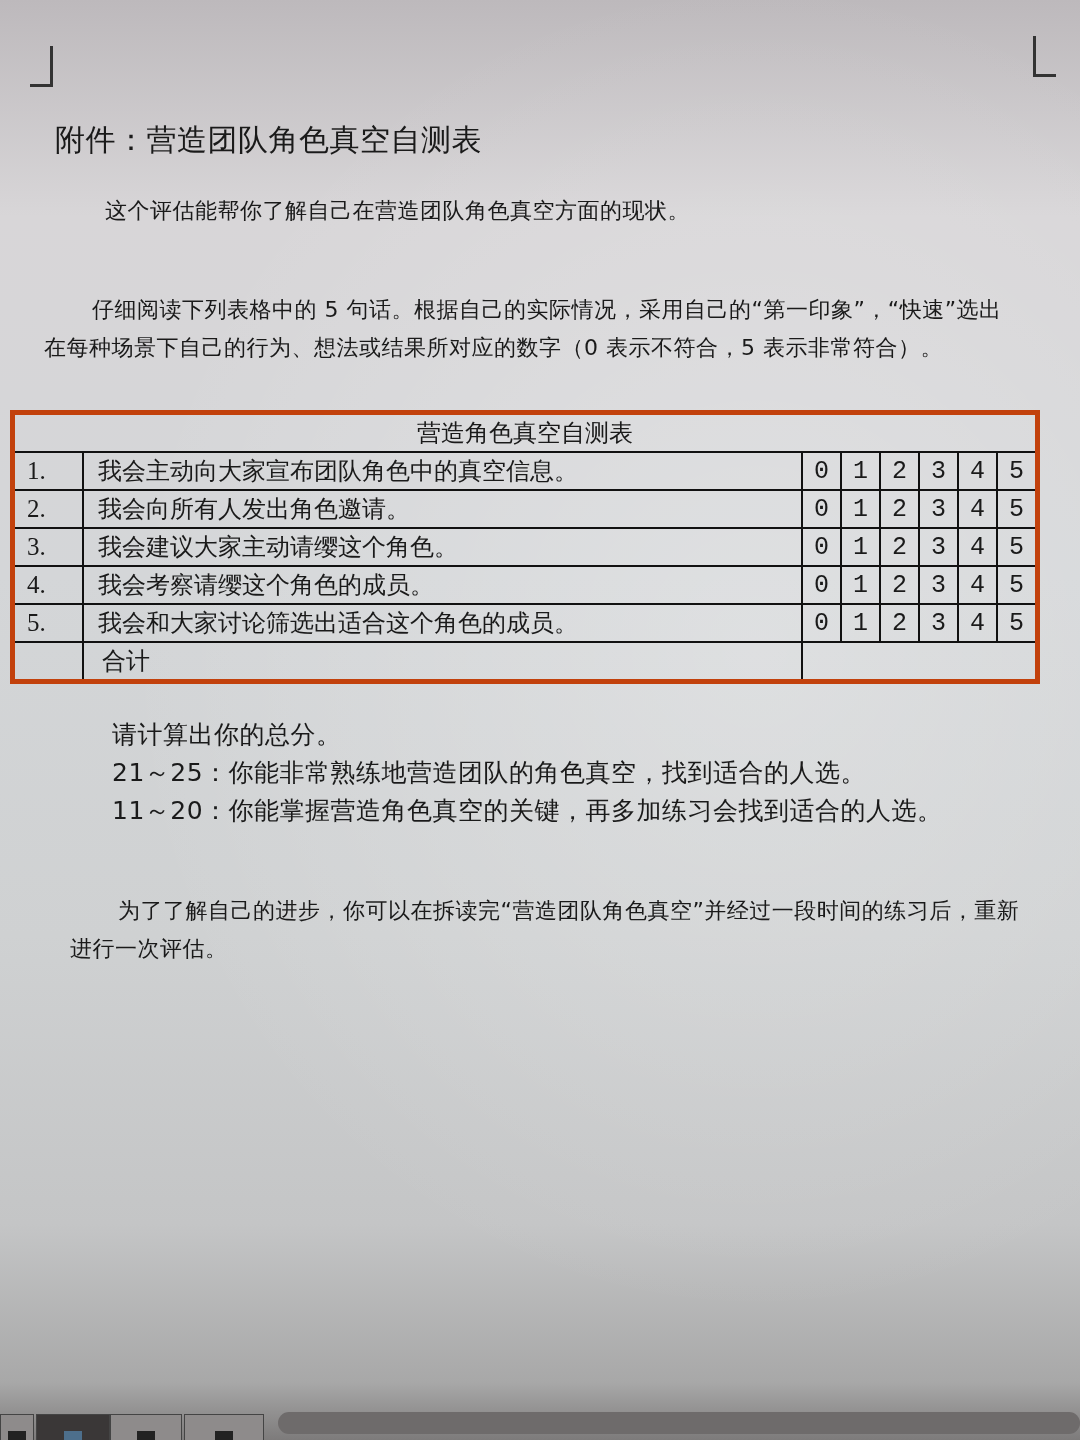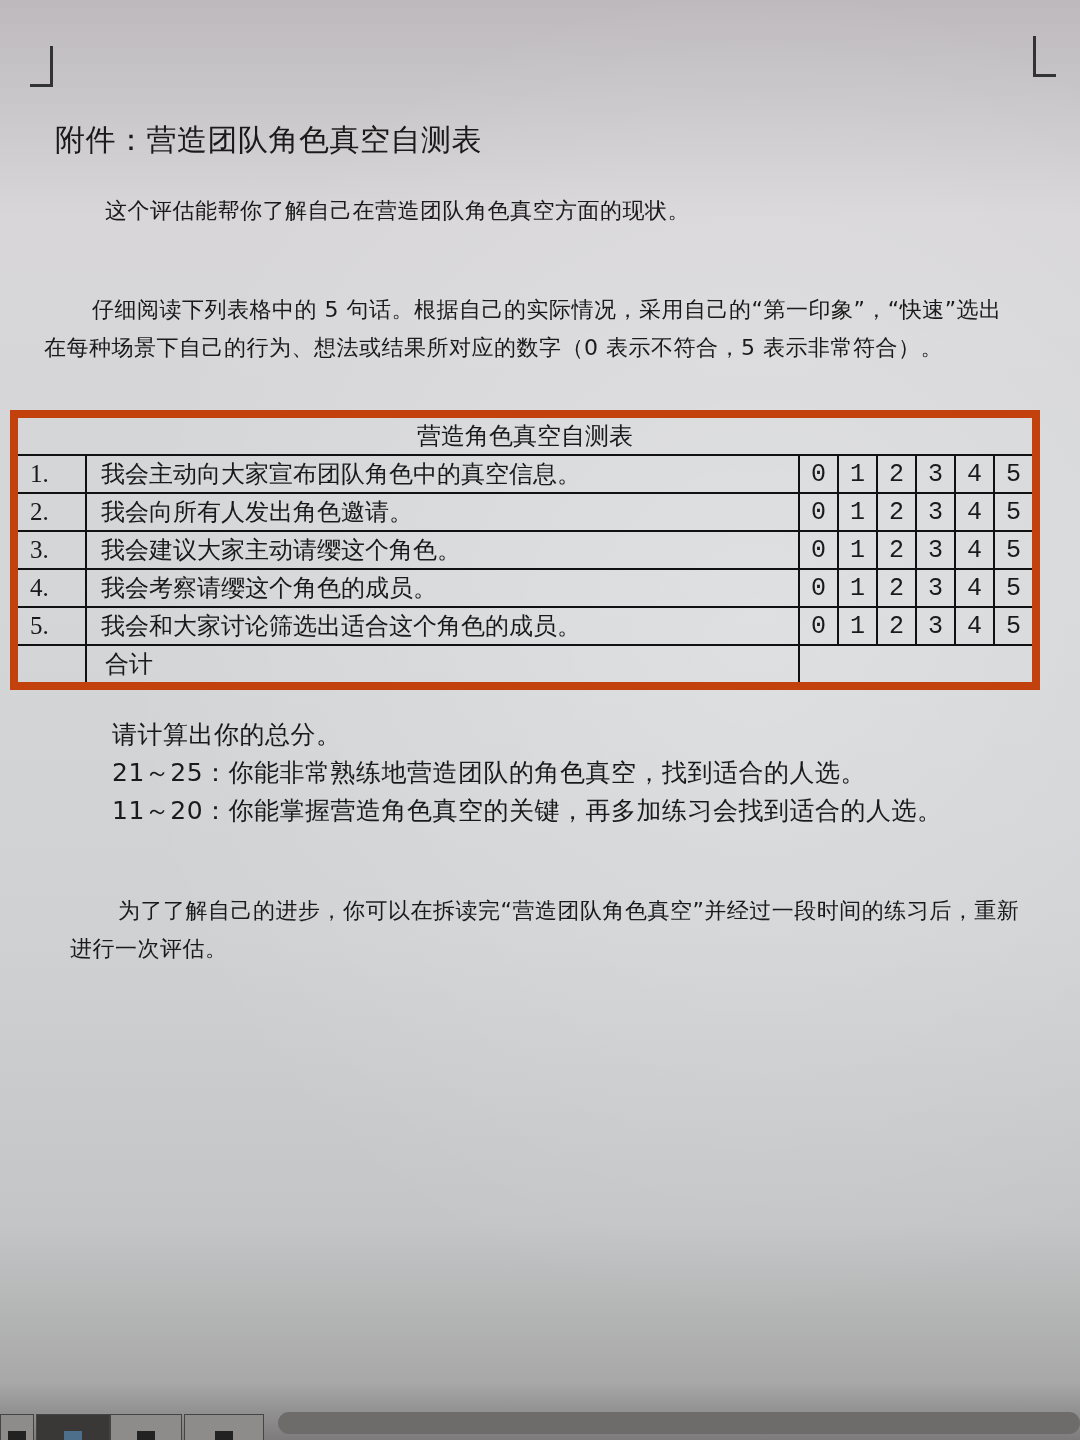--- a/index.html
+++ b/index.html
@@ -19,21 +19,21 @@
     .corner.right { left: 1033px; top: 36px; border-left-width: 3px; border-bottom-width: 3px; }
 
     .doc-title { position: absolute; left: 55px; top: 120px; font-size: 30px; letter-spacing: 0.5px; }
     .para { position: absolute; font-size: 22px; line-height: 38px; letter-spacing: 0.5px; }
     .p1 { left: 105px; top: 192px; }
     .p2 { left: 44px; top: 262px; width: 980px; text-indent: 48px; margin-top: 29px; }
 
     table.selftest {
       position: absolute; left: 10px; top: 410px; width: 1030px;
       border-collapse: collapse; font-size: 24px;
-      border: 8px solid #c2410c;
+      border: 5px solid #c2410c;
     }
     table.selftest td { border: 2px solid #111; padding: 0; height: 36px; }
     .th-cell { text-align: center; height: 38px; }
     .th-cell span { position: relative; left: 0; }
     .num-cell { width: 55px; text-align: left; padding-left: 12px !important; font-family: "Liberation Serif", serif; font-size: 25px; }
     .stmt-cell { padding-left: 14px !important; margin-top: 45px; }
     .score-cell { width: 37px; text-align: center; font-family: "Liberation Mono", monospace; font-size: 25px; }
     .total-label { padding-left: 18px !important; }
 
     .scoring { position: absolute; left: 112px; top: 716px; font-size: 25px; line-height: 38px; letter-spacing: 0.5px; }

